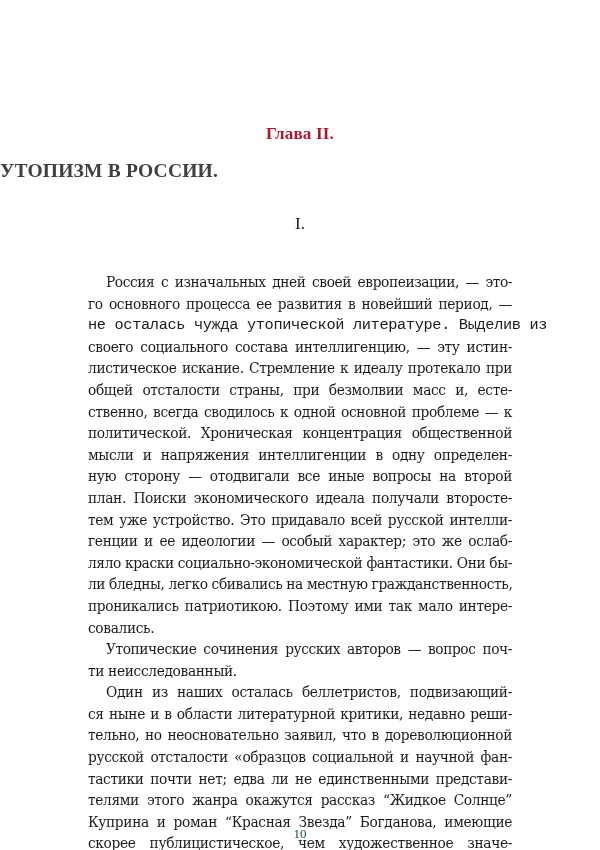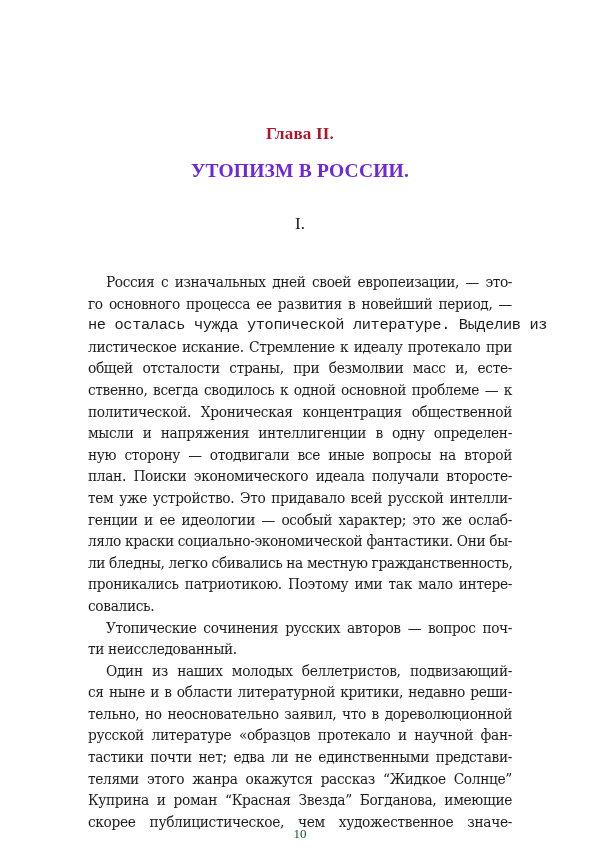--- a/index.html
+++ b/index.html
@@ -30,25 +30,25 @@
       font-family: "Liberation Serif", serif;
       font-weight: bold;
       font-size: 17px;
       color: #b0142a;
       letter-spacing: 0.2px;
     }
     .chapter-title {
       position: absolute;
       top: 120px;
       left: 0; right: 0;
-      text-align: center;
+      text-align: left;
       font-family: "Liberation Serif", serif;
       font-weight: bold;
       font-size: 19.5px;
-      color: #6d28d9;
+      color: #404040;
       letter-spacing: 0.2px;
     }
     .section-number {
       position: absolute;
       top: 174px;
       left: 0; right: 0;
       text-align: center;
       font-family: "Liberation Serif", serif;
       font-size: 17px;
       color: #1a1a1a;
@@ -95,20 +95,21 @@
   <div class="chapter-label">Глава II.</div>
   <div class="chapter-title">УТОПИЗМ В РОССИИ.</div>
   <div class="section-number">I.</div>
 
   <div class="body-text">
 
     <div>
       <span class="line indent" style="display: block; width: auto; letter-spacing: -0.408px;">Россия с изначальных дней своей европеизации, — это-</span>
       <span class="line" style="display: block; width: auto;">го основного процесса ее развития в новейший период, —</span>
       <span class="line" style="display: block; width: auto; font-family: Liberation Mono, monospace;">не осталась чужда утопической литературе. Выделив из</span>
+      <span class="line" style="display: block; width: auto;">своего социального состава интеллигенцию, — эту истин-</span>
       <span class="line" style="display: block; width: auto;">листическое искание. Стремление к идеалу протекало при</span>
       <span class="line" style="display: block; width: auto;">общей отсталости страны, при безмолвии масс и, есте-</span>
       <span class="line" style="display: block; width: auto;">ственно, всегда сводилось к одной основной проблеме — к</span>
       <span class="line" style="display: block; width: auto;">политической. Хроническая концентрация общественной</span>
       <span class="line" style="display: block; width: auto;">мысли и напряжения интеллигенции в одну определен-</span>
       <span class="line" style="display: block; width: auto;">ную сторону — отодвигали все иные вопросы на второй</span>
       <span class="line" style="display: block; width: auto;">план. Поиски экономического идеала получали второсте-</span>
       <span class="line" style="display: block; width: auto;">тем уже устройство. Это придавало всей русской интелли-</span>
       <span class="line" style="display: block; width: auto;">генции и ее идеологии — особый характер; это же ослаб-</span>
       <span class="line" style="display: block; width: auto; letter-spacing: -0.386px;">ляло краски социально-экономической фантастики. Они бы-</span>
@@ -116,24 +117,24 @@
       <span class="line" style="display: block; width: auto;">проникались патриотикою. Поэтому ими так мало интере-</span>
       <span class="line last" style="display: block; width: auto;">совались.</span>
     </div>
 
     <div>
       <span class="line indent" style="display: block; width: auto; letter-spacing: -0.428px;">Утопические сочинения русских авторов — вопрос поч-</span>
       <span class="line last" style="display: block; width: auto;">ти неисследованный.</span>
     </div>
 
     <div>
-      <span class="line indent" style="display: block; width: auto;">Один из наших молодых беллетристов, подвизающий-</span>
+      <span class="line indent" style="display: block; width: auto;">Один из наших осталась беллетристов, подвизающий-</span>
       <span class="line" style="display: block; width: auto;">ся ныне и в области литературной критики, недавно реши-</span>
       <span class="line" style="display: block; width: auto;">тельно, но неосновательно заявил, что в дореволюционной</span>
-      <span class="line" style="display: block; width: auto;">русской литературе «образцов протекало и научной фан-</span>
+      <span class="line" style="display: block; width: auto;">русской отсталости «образцов социальной и научной фан-</span>
       <span class="line" style="display: block; width: auto;">тастики почти нет; едва ли не единственными представи-</span>
       <span class="line" style="display: block; width: auto;">телями этого жанра окажутся рассказ “Жидкое Солнце”</span>
       <span class="line" style="display: block; width: auto;">Куприна и роман “Красная Звезда” Богданова, имеющие</span>
       <span class="line" style="display: block; width: auto;">скорее публицистическое, чем художественное значе-</span>
     </div>
   </div>
 
   <div class="page-number">10</div>
 </div>
 

